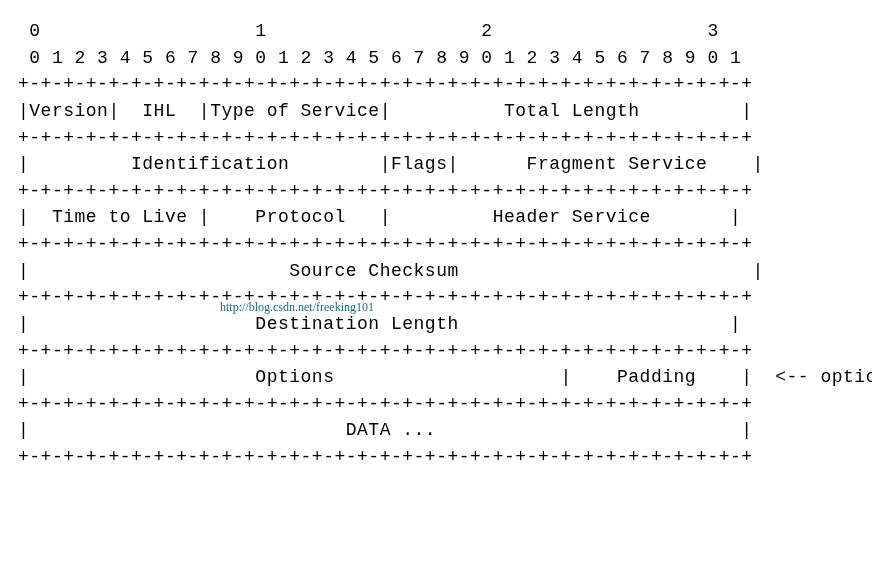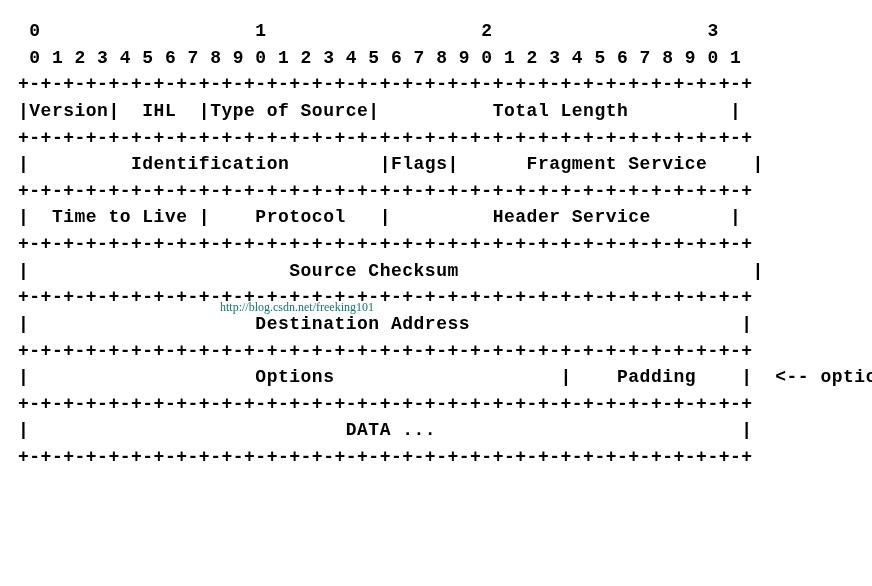--- a/index.html
+++ b/index.html
@@ -8,47 +8,46 @@
       background: #ffffff;
       font-family: "Courier New", "SimSun", monospace;
       font-size: 18px;
       color: #000000;
       position: relative;
     }
     .line {
       white-space: pre;
       line-height: 1.48;
       letter-spacing: 0.5px;
-      font-weight: bold;
     }
     .watermark {
       position: absolute;
       top: 300px;
       left: 220px;
       color: #0f766e;
       font-size: 12px;
       font-family: Liberation Serif, serif;
       letter-spacing: 0px;
       pointer-events: none;
     }
   </style>
 </head>
 <body>
 
 <div class="line"> 0                   1                   2                   3</div>
 <div class="line"> 0 1 2 3 4 5 6 7 8 9 0 1 2 3 4 5 6 7 8 9 0 1 2 3 4 5 6 7 8 9 0 1</div>
 <div class="line">+-+-+-+-+-+-+-+-+-+-+-+-+-+-+-+-+-+-+-+-+-+-+-+-+-+-+-+-+-+-+-+-+</div>
-<div class="line">|Version|  IHL  |Type of Source|          Total Length         |</div>
+<div class="line">|Version|  IHL  |Type of Service|          Total Length         |</div>
 <div class="line">+-+-+-+-+-+-+-+-+-+-+-+-+-+-+-+-+-+-+-+-+-+-+-+-+-+-+-+-+-+-+-+-+</div>
 <div class="line">|         Identification        |Flags|      Fragment Service    |</div>
 <div class="line">+-+-+-+-+-+-+-+-+-+-+-+-+-+-+-+-+-+-+-+-+-+-+-+-+-+-+-+-+-+-+-+-+</div>
 <div class="line">|  Time to Live |    Protocol   |         Header Service       |</div>
 <div class="line">+-+-+-+-+-+-+-+-+-+-+-+-+-+-+-+-+-+-+-+-+-+-+-+-+-+-+-+-+-+-+-+-+</div>
 <div class="line">|                       Source Checksum                          |</div>
 <div class="line">+-+-+-+-+-+-+-+-+-+-+-+-+-+-+-+-+-+-+-+-+-+-+-+-+-+-+-+-+-+-+-+-+</div>
-<div class="line">|                    Destination Address                        |</div>
+<div class="line">|                    Destination Length                        |</div>
 <div class="line">+-+-+-+-+-+-+-+-+-+-+-+-+-+-+-+-+-+-+-+-+-+-+-+-+-+-+-+-+-+-+-+-+</div>
 <div class="line">|                    Options                    |    Padding    |  &lt;-- optional</div>
 <div class="line">+-+-+-+-+-+-+-+-+-+-+-+-+-+-+-+-+-+-+-+-+-+-+-+-+-+-+-+-+-+-+-+-+</div>
 <div class="line">|                            DATA ...                           |</div>
 <div class="line">+-+-+-+-+-+-+-+-+-+-+-+-+-+-+-+-+-+-+-+-+-+-+-+-+-+-+-+-+-+-+-+-+</div>
 
 <div class="watermark">http://blog.csdn.net/freeking101</div>
 
 </body></html>

